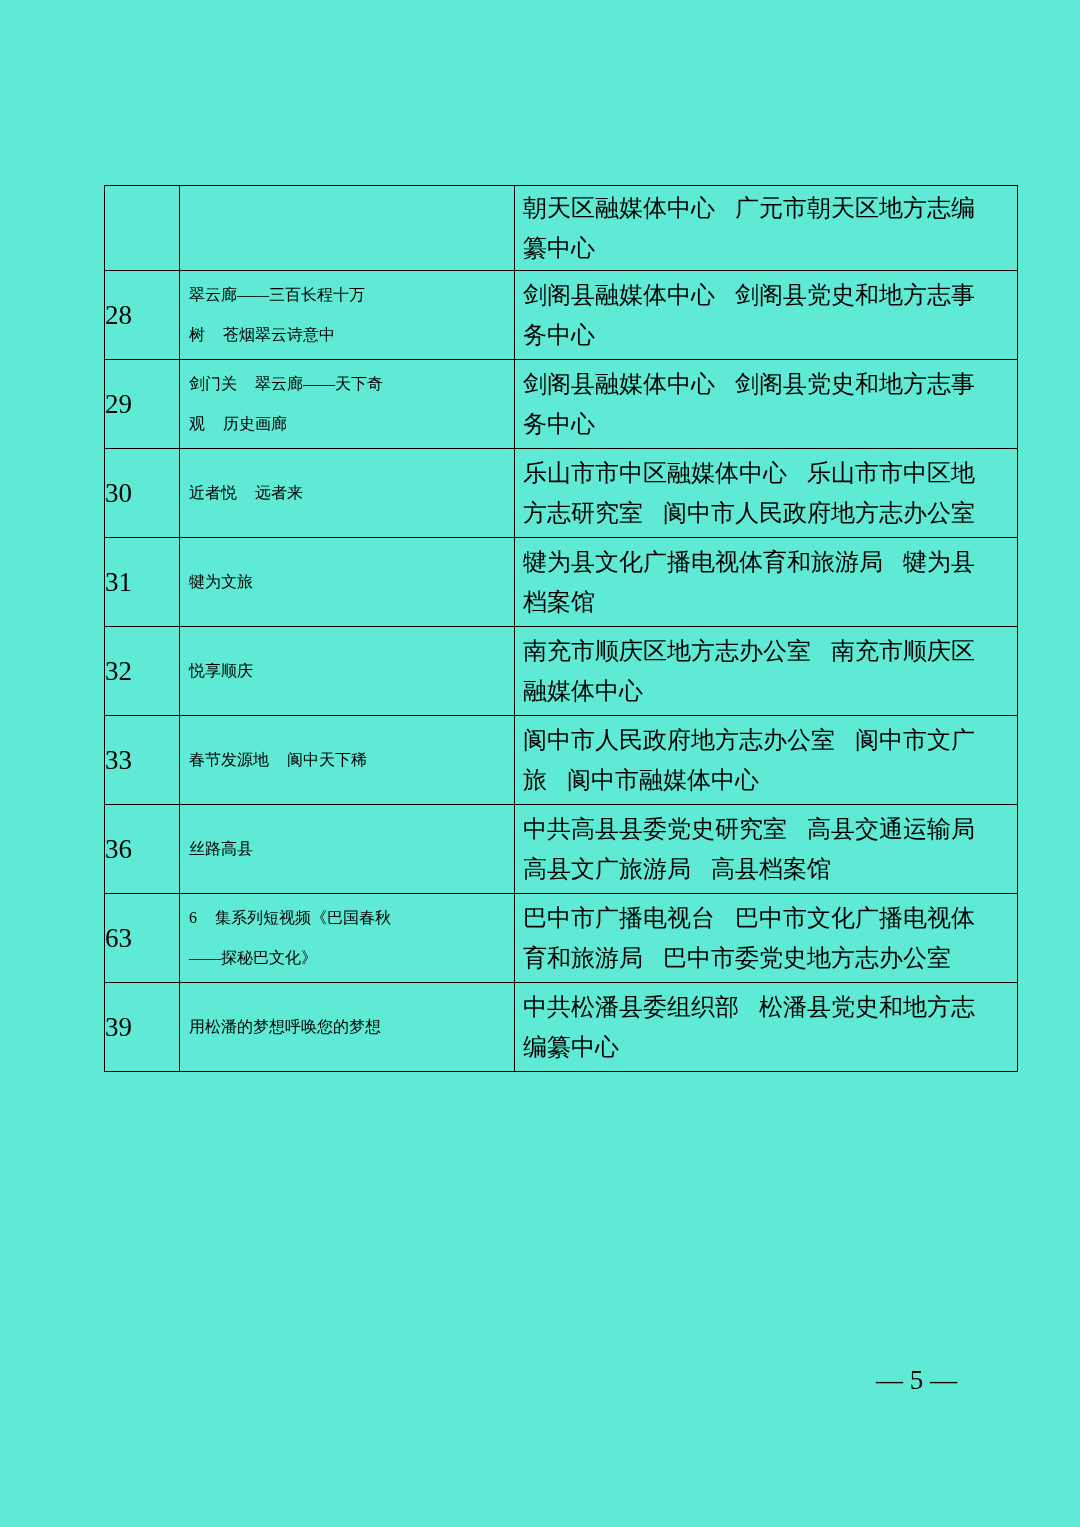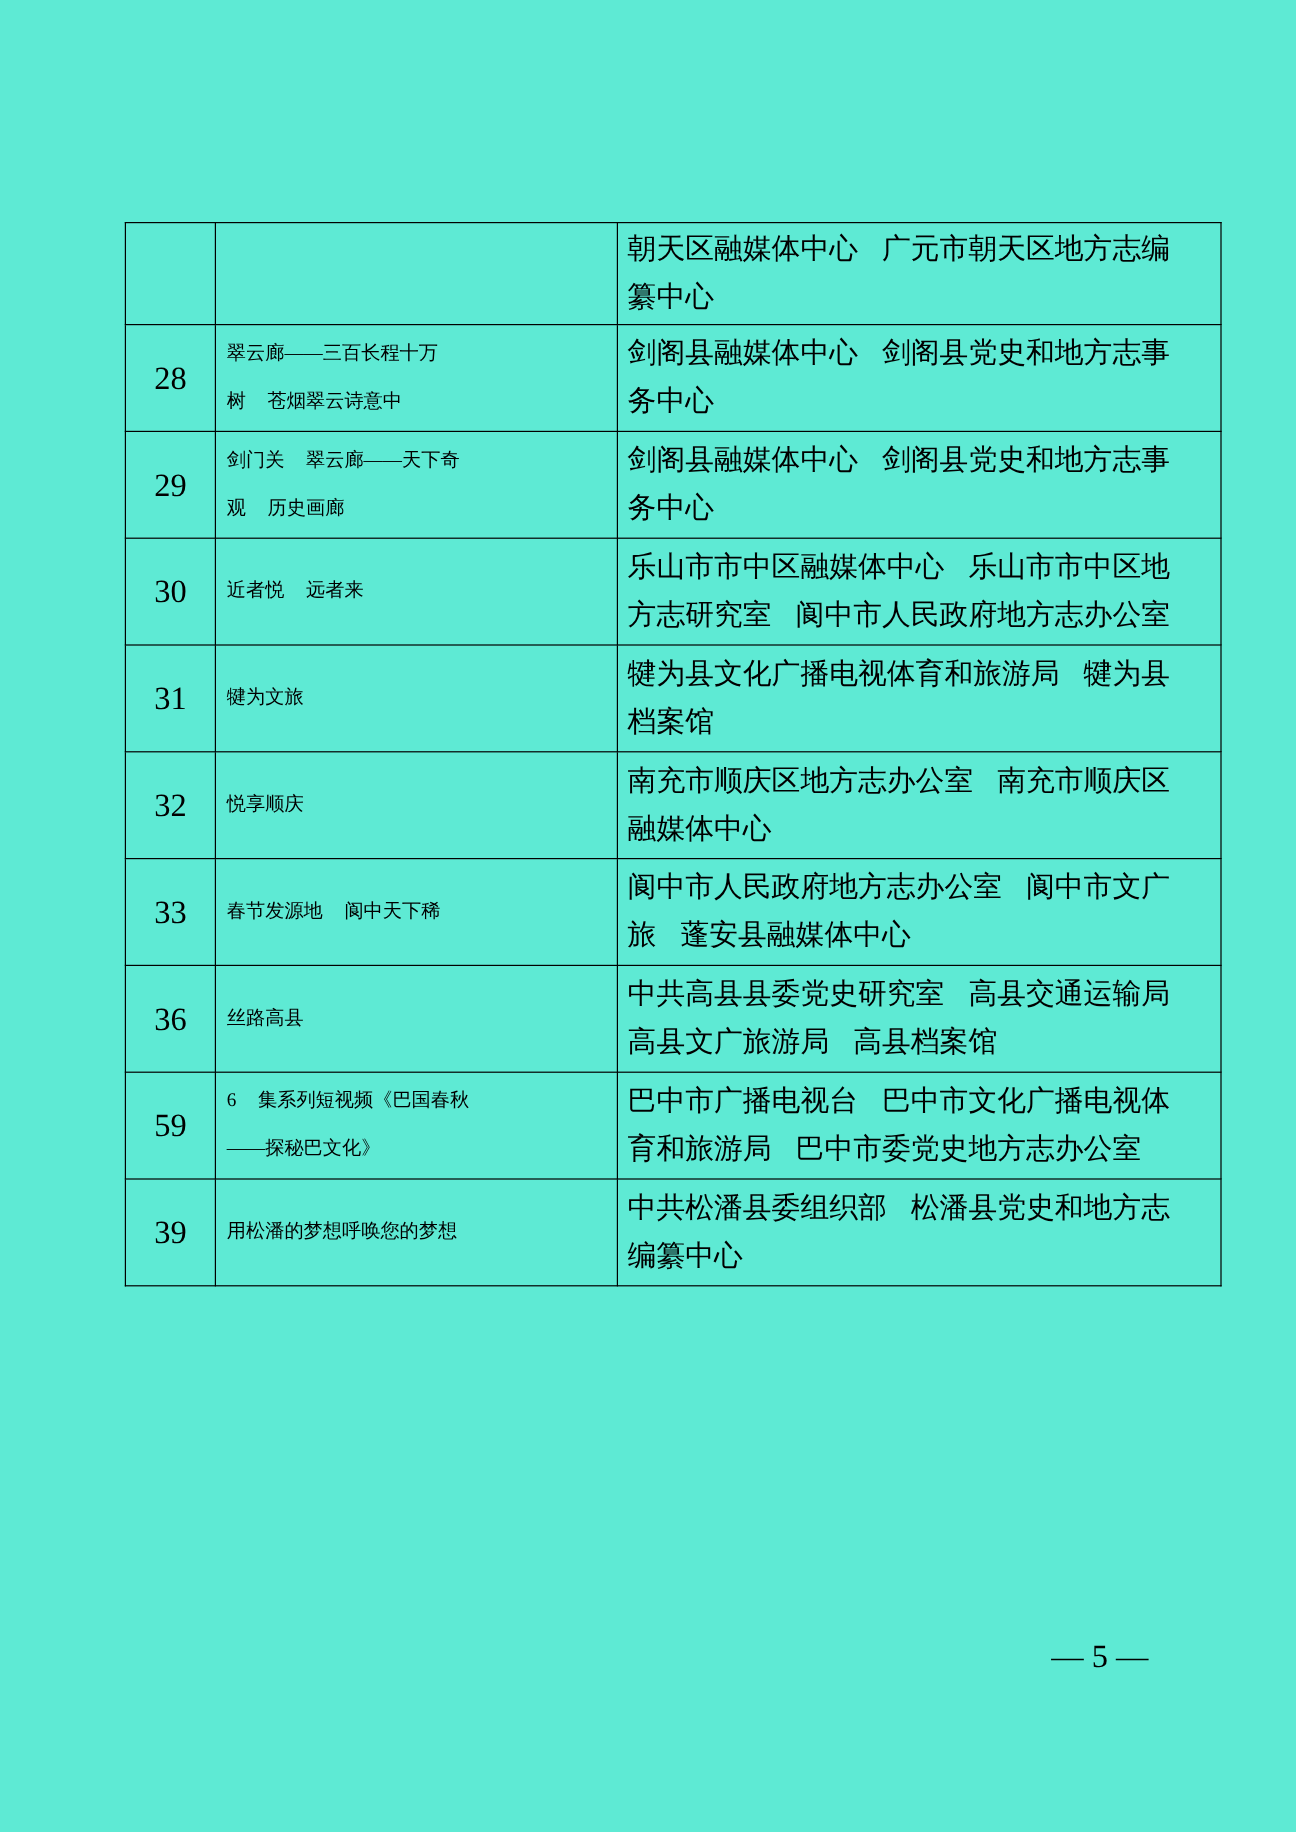--- a/index.html
+++ b/index.html
@@ -32,21 +32,20 @@
     padding: 2px 0;
     overflow: visible;
   }
   .award-table tr { height: 89px; }
   .award-table tr:nth-child(1)  { height: 85px; }
   .award-table tr:nth-child(11) { height: 96px; }
   .award-table tr:nth-child(12) { height: 68px; }
   .award-table tr:nth-child(13) { height: 94px; }
   td.col-no {
     width: 74px;
-    text-align: center;
     font-size: 27px;
   }
   td.col-title {
     width: 322px;
     padding-left: 9px;
     padding-right: 3px;
     font-size: 16px;
   }
   td.col-org {
     width: 492px;
@@ -137,35 +136,35 @@
               <div class="line">融媒体中心</div>
             </td>
           </tr>
           <tr>
             <td class="col-no">33</td>
             <td class="col-title">
               <div class="line">春节发源地 阆中天下稀</div>
             </td>
             <td class="col-org">
               <div class="line">阆中市人民政府地方志办公室 阆中市文广</div>
-              <div class="line">旅 蓬安县融媒体中心</div>
+              <div class="line">旅 阆中市融媒体中心</div>
             </td>
           </tr>
           <tr>
             <td class="col-no">36</td>
             <td class="col-title">
               <div class="line">丝路高县</div>
             </td>
             <td class="col-org">
               <div class="line">中共高县县委党史研究室 高县交通运输局</div>
               <div class="line">高县文广旅游局 高县档案馆</div>
             </td>
           </tr>
           <tr>
-            <td class="col-no">59</td>
+            <td class="col-no">63</td>
             <td class="col-title">
               <div class="line">6 集系列短视频《巴国春秋</div>
               <div class="line">——探秘巴文化》</div>
             </td>
             <td class="col-org">
               <div class="line">巴中市广播电视台 巴中市文化广播电视体</div>
               <div class="line">育和旅游局 巴中市委党史地方志办公室</div>
             </td>
           </tr>
           <tr>

